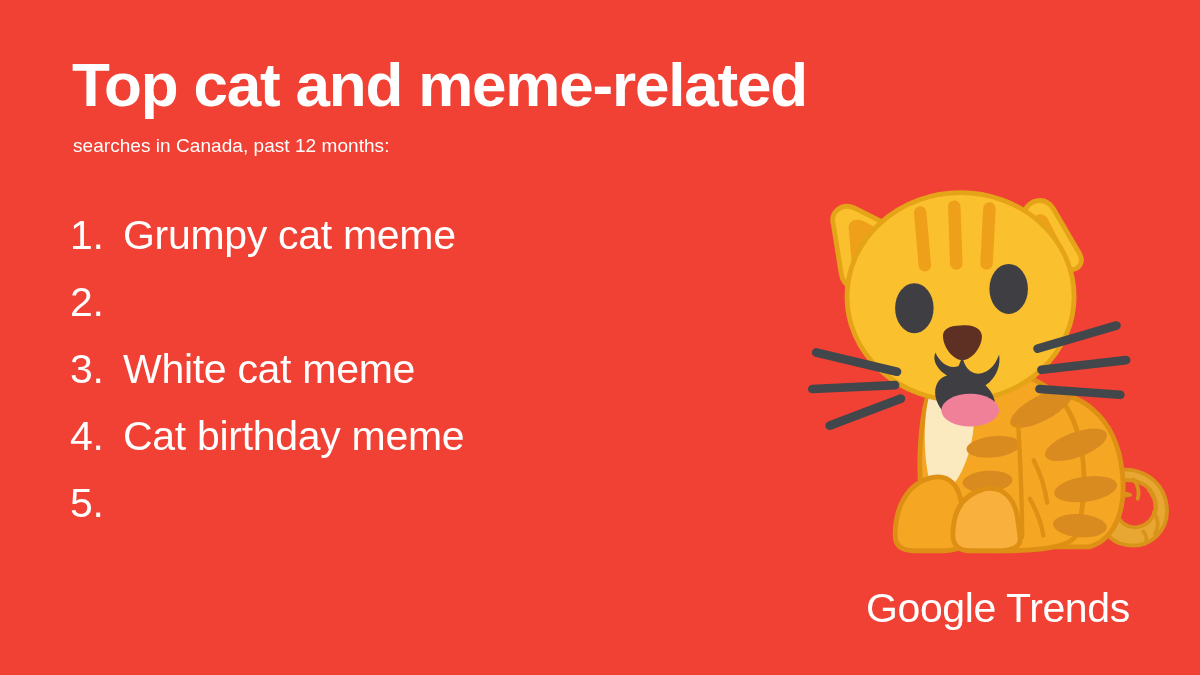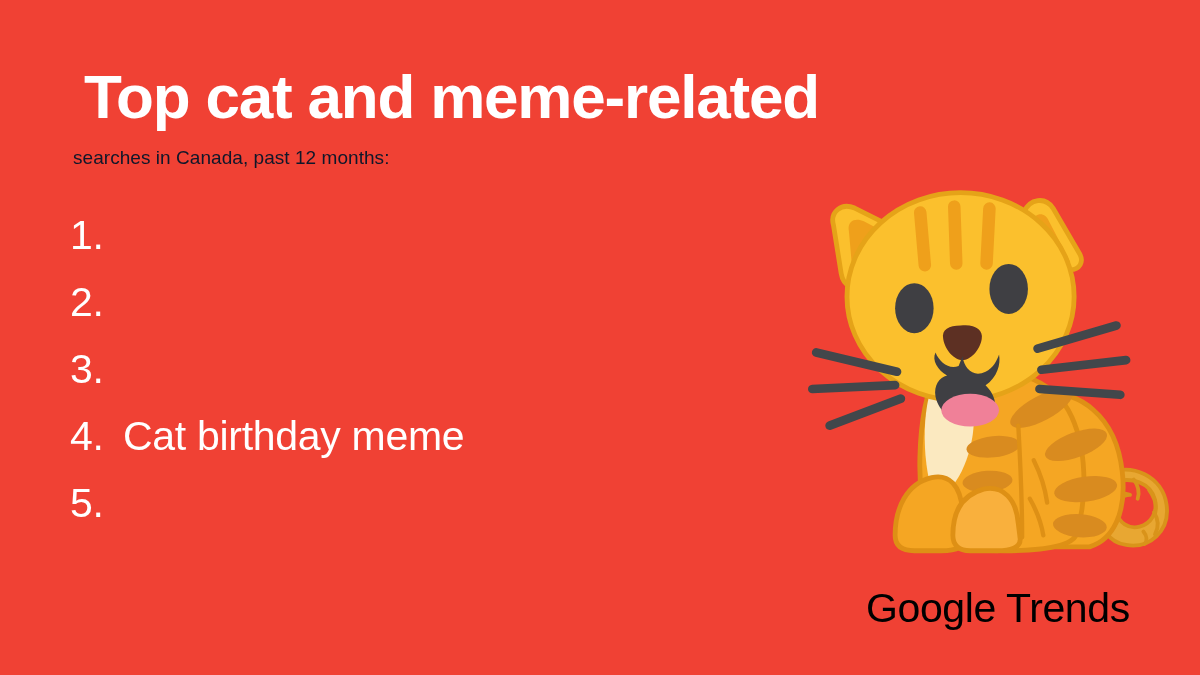--- a/index.html
+++ b/index.html
@@ -24,28 +24,28 @@
     top: 54px;
     width: 880px;
   }
   #title {
     font-size: 62px;
     font-weight: 700;
     line-height: 1.0;
     letter-spacing: -1.2px;
     color: #FFFFFF;
     white-space: nowrap;
-    margin: 12px;
+    margin: 0;
   }
   #subtitle {
     margin: 20px 0 0 1px;
     font-size: 19px;
     font-weight: 500;
     letter-spacing: 0.05px;
-    color: #0f172a;
+    color: #ffffff;
     line-height: 1.1;
   }
 
   
   #rank-list {
     position: absolute;
     left: 70px;
     top: 212px;
     list-style: none;
     margin: 0;
@@ -83,47 +83,49 @@
     display: block;
     width: 100%;
     height: 100%;
   }
 
   
   #brand-lockup {
     position: absolute;
     left: 866px;
     top: 588px;
-    color: #000000;
+    color: #ffffff;
     font-size: 41px;
     font-weight: 400;
     letter-spacing: -0.4px;
     line-height: 1;
     white-space: nowrap;
   }
 </style>
 </head>
 <body>
 
 <div id="poster" style="background: rgb(240, 65, 52);">
 
   <div id="headline-block">
     <h1 id="title">Top cat and meme-related</h1>
     <div id="subtitle">searches in Canada, past 12 months:</div>
   </div>
 
   <ol id="rank-list">
     <li>
       <span class="rank-num">1.</span>
+      <span class="rank-label">Grumpy cat meme</span>
     </li>
     <li>
       <span class="rank-num">2.</span>
     </li>
     <li>
       <span class="rank-num">3.</span>
+      <span class="rank-label">White cat meme</span>
     </li>
     <li>
       <span class="rank-num">4.</span>
       <span class="rank-label">Cat birthday meme</span>
     </li>
     <li>
       <span class="rank-num">5.</span>
     </li>
   </ol>
 

